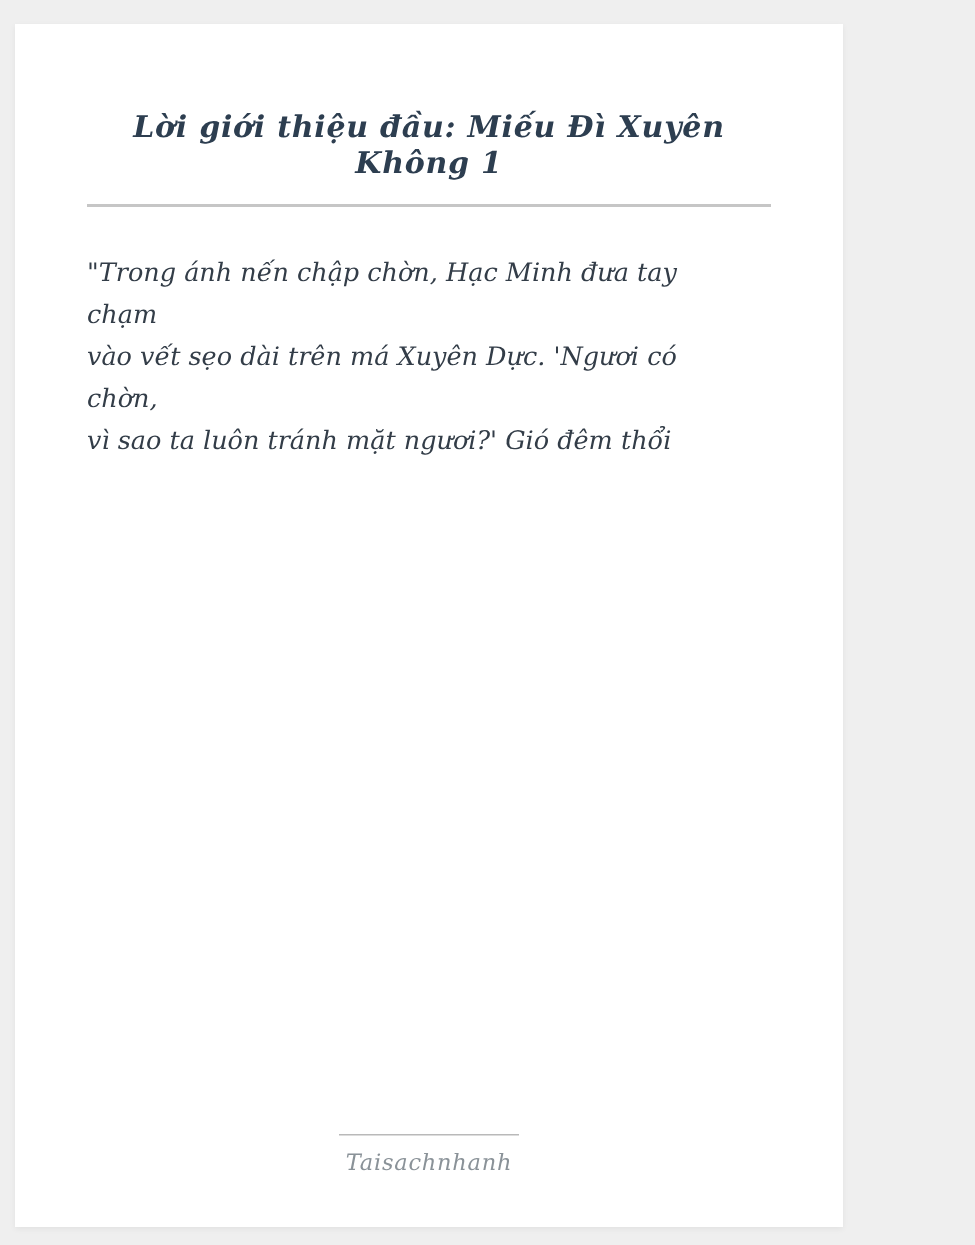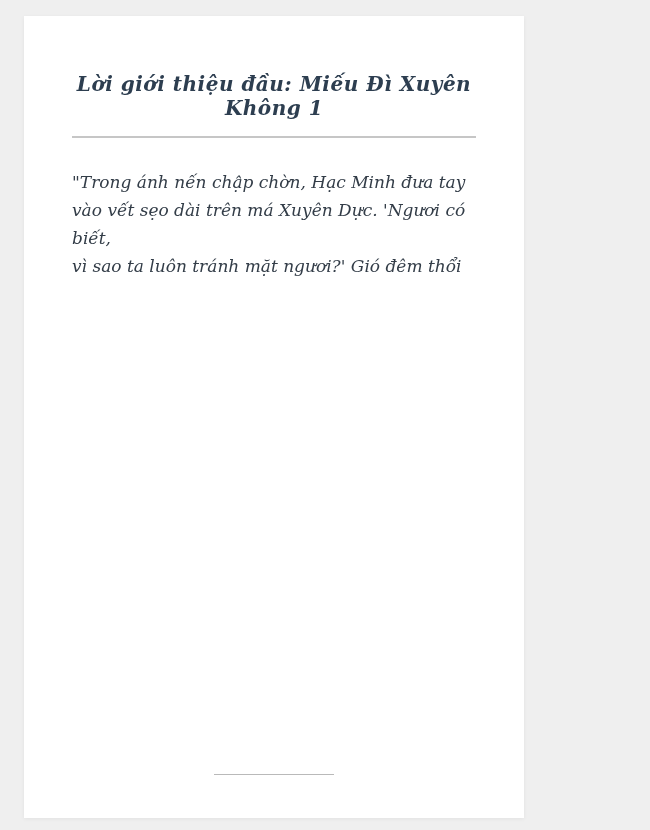--- a/index.html
+++ b/index.html
@@ -5,23 +5,23 @@
   * { margin: 0; padding: 0; box-sizing: border-box; }
 
   html, body {
     width: 650px;
     height: 830px;
     background: #efefef;
     font-family: "DejaVu Serif", "Liberation Serif", serif;
   }
 
   .page-card {
-    width: 500px;
+    width: 552px;
     min-height: 802px;
-    margin: 16px 30px 12px 24px;
+    margin: 16px 30px 12px 10px;
     background: #ffffff;
     box-shadow: 0 1px 4px rgba(0,0,0,0.06);
     padding: 56px 48px 28px 48px;
     display: flex;
     flex-direction: column;
   }
 
   .chapter-title {
     font-size: 20px;
     font-style: italic;
@@ -74,24 +74,26 @@
 <body>
 
 <div class="page-card">
 
   <h1 class="chapter-title">Lời giới thiệu đầu: Miếu Đì Xuyên Không 1</h1>
 
   <hr class="title-divider">
 
   <div class="body-text">
     <p class="body-line">"Trong ánh nến chập chờn, Hạc Minh đưa tay</p>
+    <p class="body-line">chạm</p>
     <p class="body-line">vào vết sẹo dài trên má Xuyên Dực. 'Ngươi có</p>
-    <p class="body-line">biết,</p>
+    <p class="body-line">chờn,</p>
     <p class="body-line">vì sao ta luôn tránh mặt ngươi?' Gió đêm thổi</p>
   </div>
 
   <div class="spacer"></div>
 
   <div class="page-footer">
     <hr class="footer-divider">
+    <div class="footer-brand">Taisachnhanh</div>
   </div>
 
 </div>
 
 </body></html>

